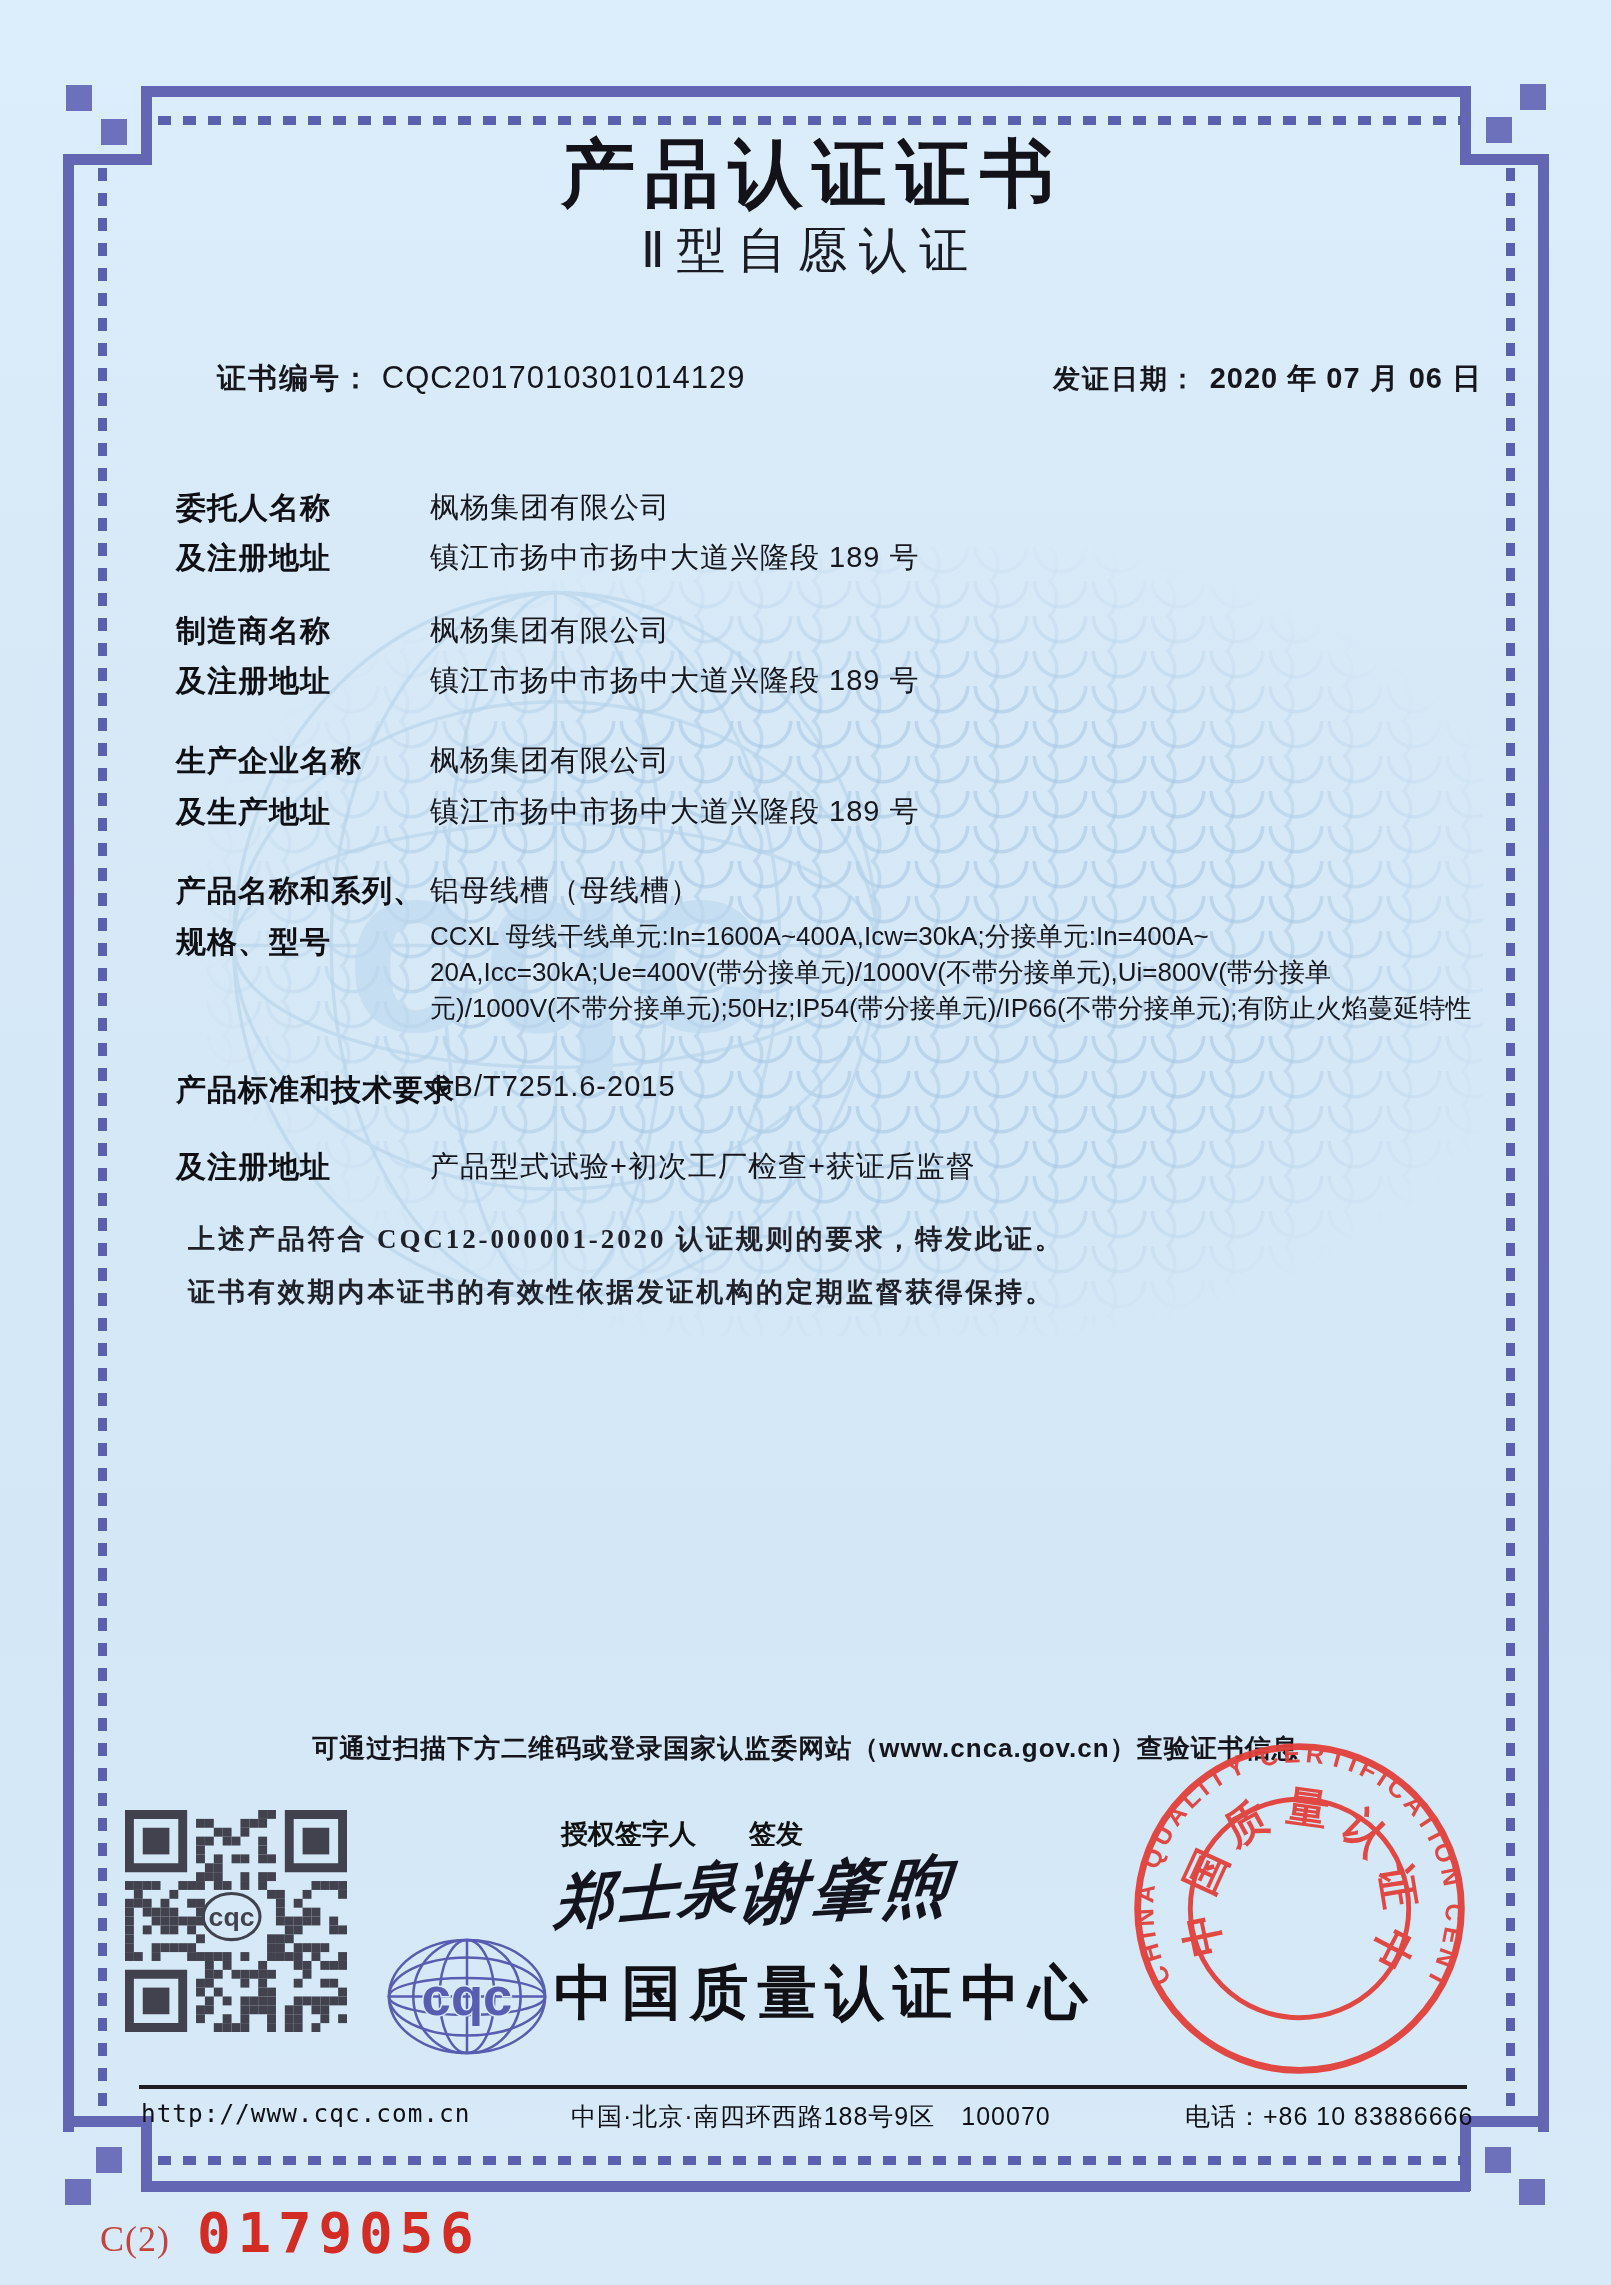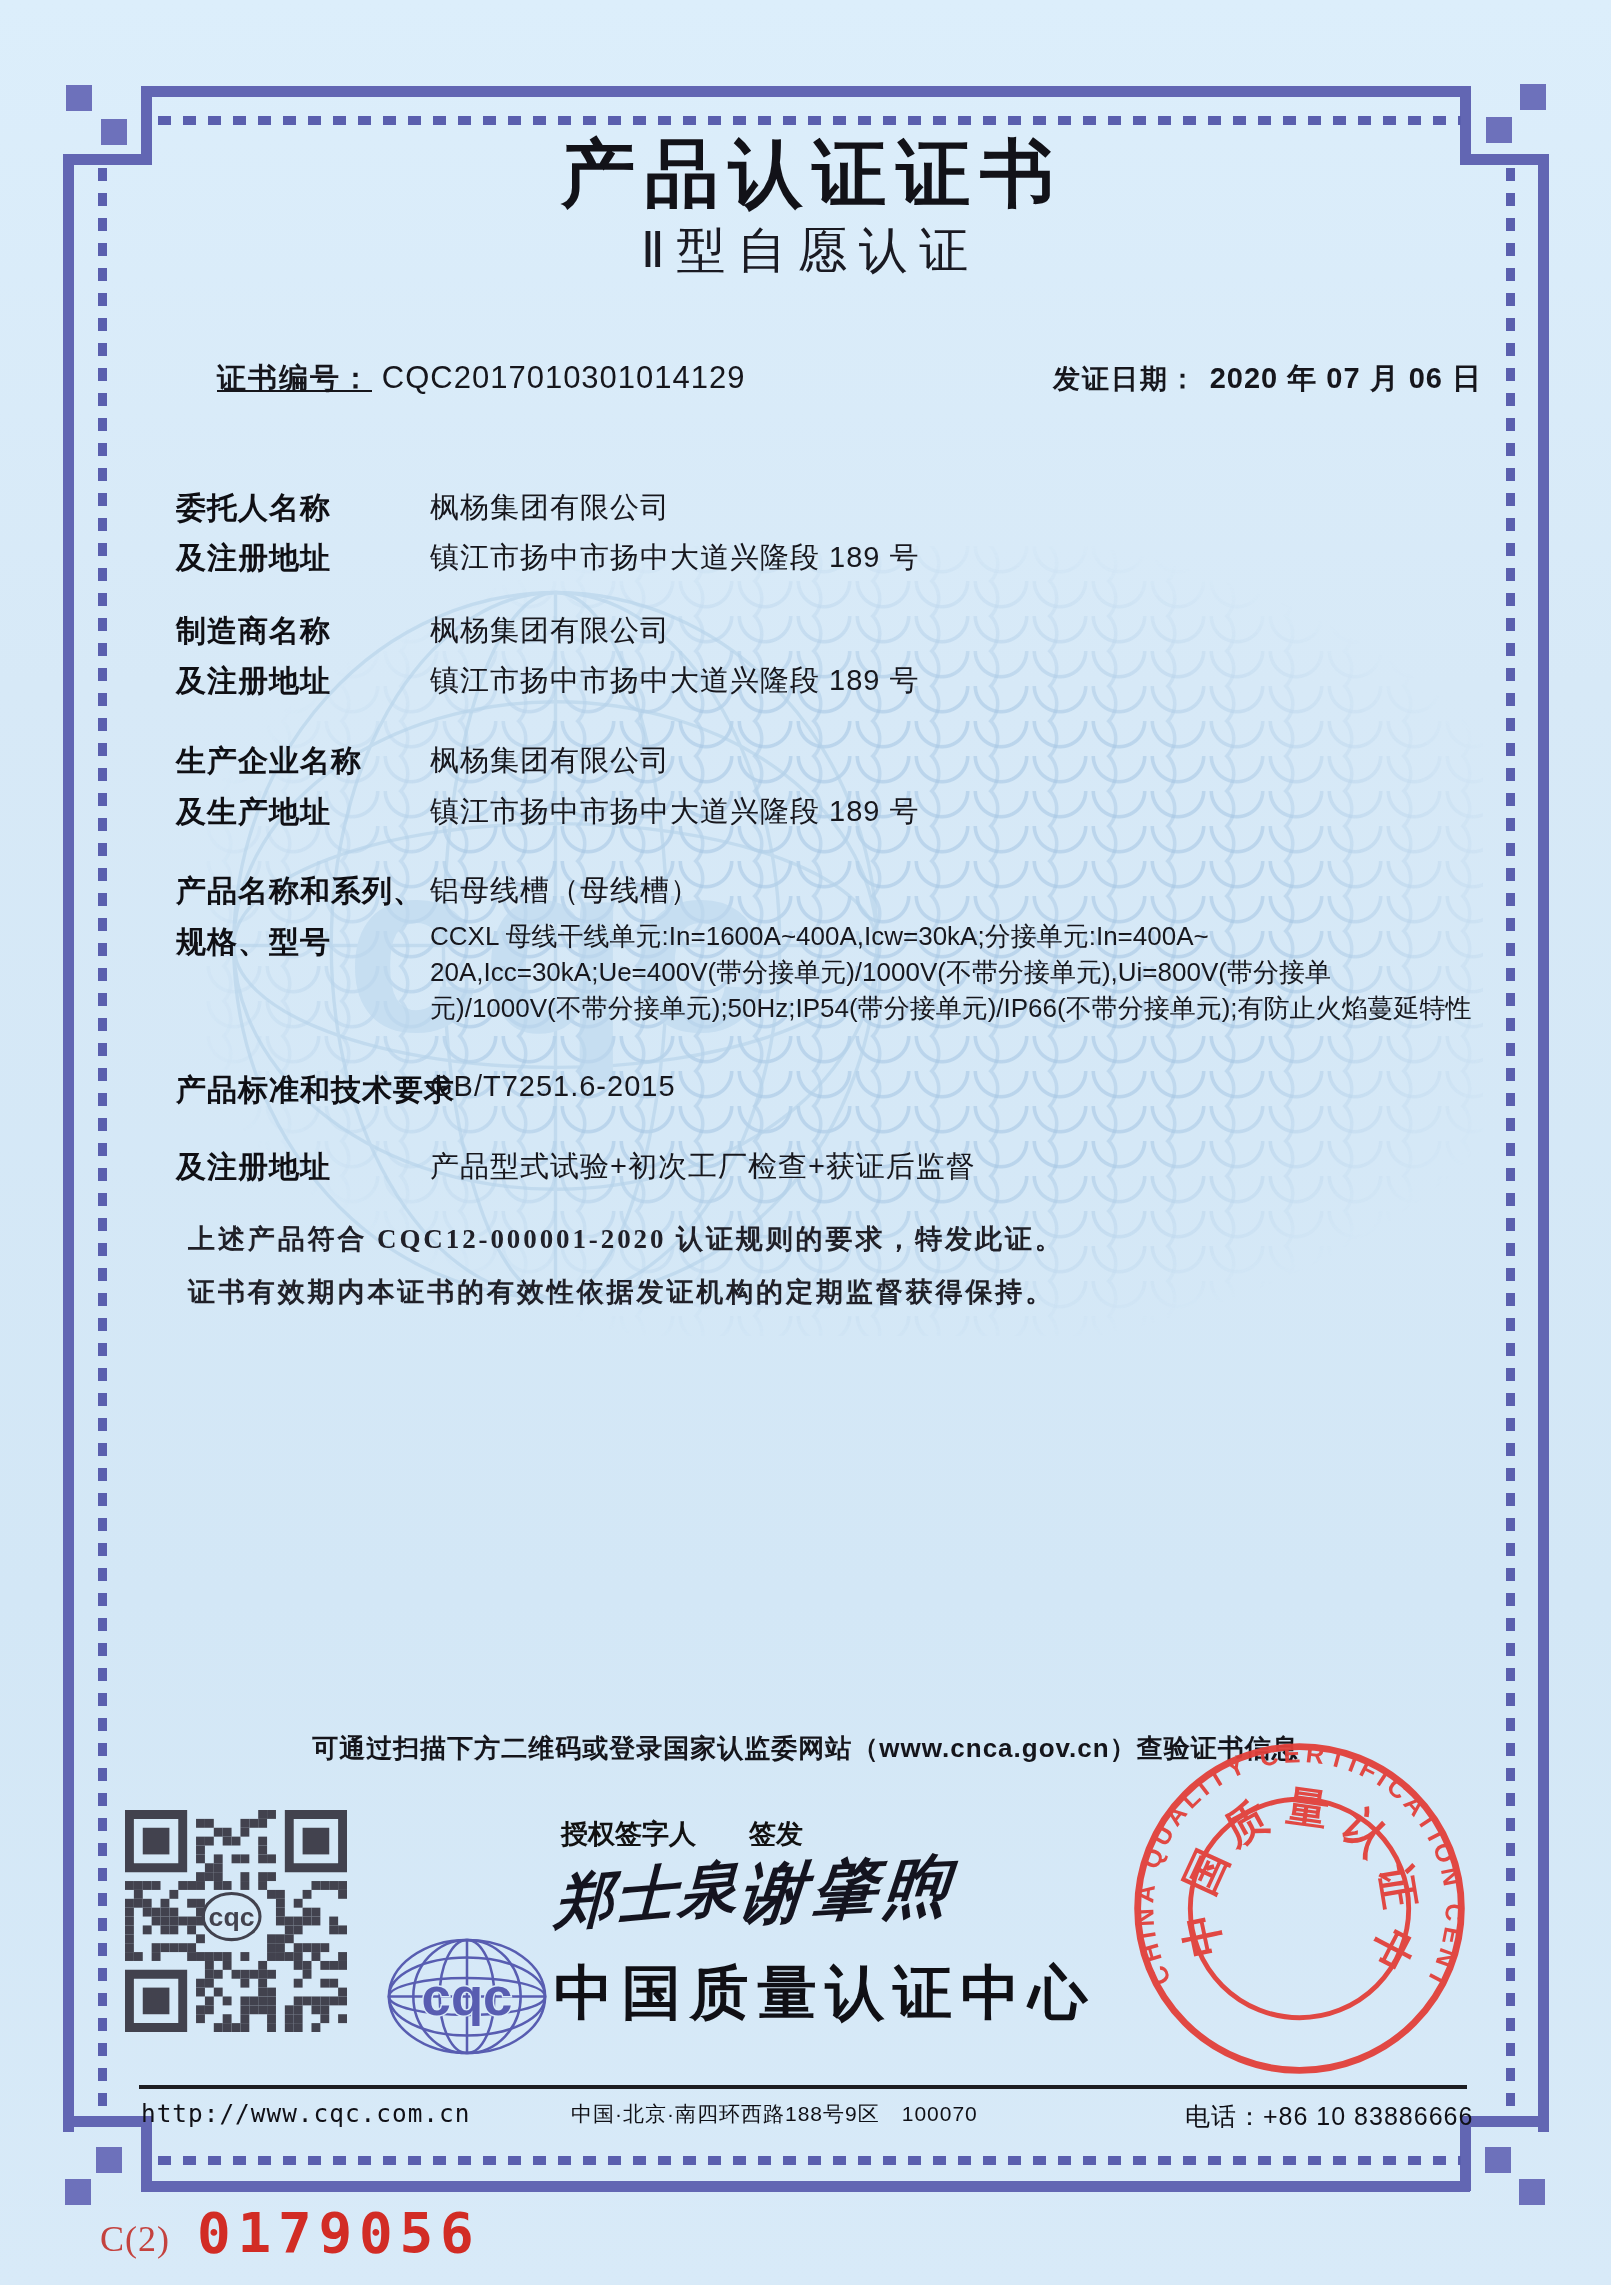--- a/index.html
+++ b/index.html
@@ -24,21 +24,21 @@
     -webkit-mask-image:radial-gradient(ellipse at 52% 50%, #000 45%, rgba(0,0,0,0) 75%);
     mask-image:radial-gradient(ellipse at 52% 50%, #000 45%, rgba(0,0,0,0) 75%);
   }
   .wm-globe{position:absolute;left:219px;top:575px;width:673px;height:741px;opacity:.62;}
   
   #title{left:0;right:0;top:125px;text-align:center;font-size:74px;font-weight:800;letter-spacing:9.8px;color:#121218;padding-left:13.7px;}
   #subtitle{left:0;right:0;top:218px;text-align:center;font-size:49px;font-weight:500;letter-spacing:11.7px;color:#1a1a22;padding-left:9.8px;}
   
   .kai{font-family:"Liberation Serif","DejaVu Serif",serif;}
   #certrow{left:217px;top:359px;font-size:29px;display:flex;align-items:baseline;}
-  #certrow .lab{font-weight:700;letter-spacing:2px;text-decoration:underline;}
+  #certrow .lab{font-weight:700;letter-spacing:2px;}
   #certrow .val{font-size:31px;font-weight:500;letter-spacing:1px;margin-left:9.8px;font-family:"Liberation Sans",sans-serif;}
   .daterow{left:1053px;font-size:27px;display:flex;align-items:baseline;}
   .daterow .lab{font-weight:700;letter-spacing:2px;}
   .daterow .val{font-size:29px;font-weight:600;margin-left:11.7px;font-family:"Liberation Sans",sans-serif;letter-spacing:1px;}
   
   .flabel{position:absolute;left:176px;font-size:30px;font-weight:700;letter-spacing:1px;color:#0f0f14;}
   .fvalue{position:absolute;left:430px;font-size:29px;font-weight:500;color:#17171d;letter-spacing:1px;}
   .spec{position:absolute;left:430px;width:1048px;font-size:26px;font-weight:500;line-height:36px;color:#17171d;}
   
   .note{position:absolute;left:188px;font-size:27px;letter-spacing:2.9px;color:#202028;font-family:"Liberation Serif","DejaVu Serif",serif;font-weight:600;}
@@ -49,21 +49,21 @@
   #sig1{left:554px;top:1855px;font-size:60px;transform:rotate(-5deg) skewX(-6deg);letter-spacing:2px;}
   #sig2{left:739px;top:1845px;font-size:66px;transform:rotate(-3deg) skewX(-8deg);letter-spacing:5.9px;}
   #orgname{left:554px;top:1954px;font-size:59px;font-weight:600;letter-spacing:8.8px;color:#101015;}
   
   #qr{left:125px;top:1810px;width:222px;height:222px;}
   
   #seal{left:1124px;top:1733px;width:351px;height:351px;opacity:.95;}
   
   #footline{left:139px;top:2085px;width:1328px;height:3.9px;background:#1d1d22;}
   #url{left:141px;top:2099px;font-family:"DejaVu Sans Mono","Liberation Mono",monospace;font-size:24.4px;letter-spacing:1px;color:#101016;}
-  #addr{left:571px;top:2100px;font-size:21px;font-weight:500;color:#101016;letter-spacing:1px;}
+  #addr{left:571px;top:2100px;font-size:25px;font-weight:500;color:#101016;letter-spacing:1px;}
   #phone{left:1185px;top:2100px;font-size:25px;font-weight:500;color:#101016;letter-spacing:1px;}
   
   #serialpfx{left:100px;top:2218px;font-family:"Liberation Serif","DejaVu Serif",serif;font-size:36px;color:#c4423e;letter-spacing:1px;}
   #serialnum{left:197px;top:2200px;font-family:"DejaVu Sans Mono","Liberation Mono",monospace;font-size:56px;font-weight:700;color:#d22c25;letter-spacing:6.8px;}
 </style>
 </head>
 <body>
 
 <div class="page">
 

